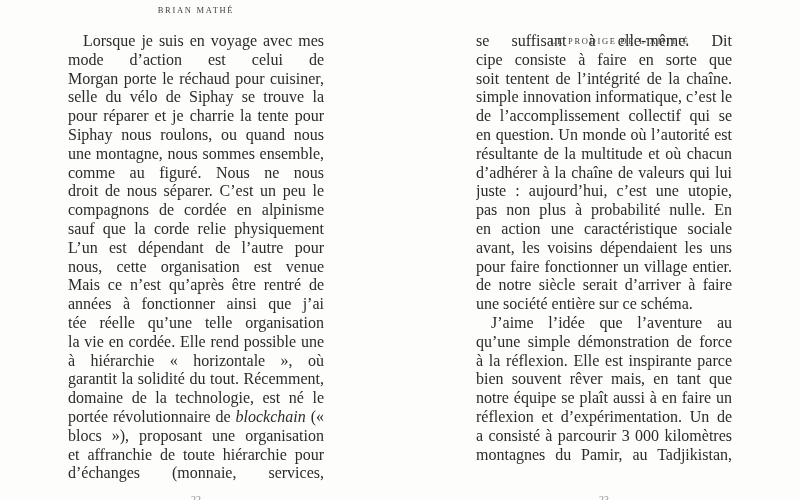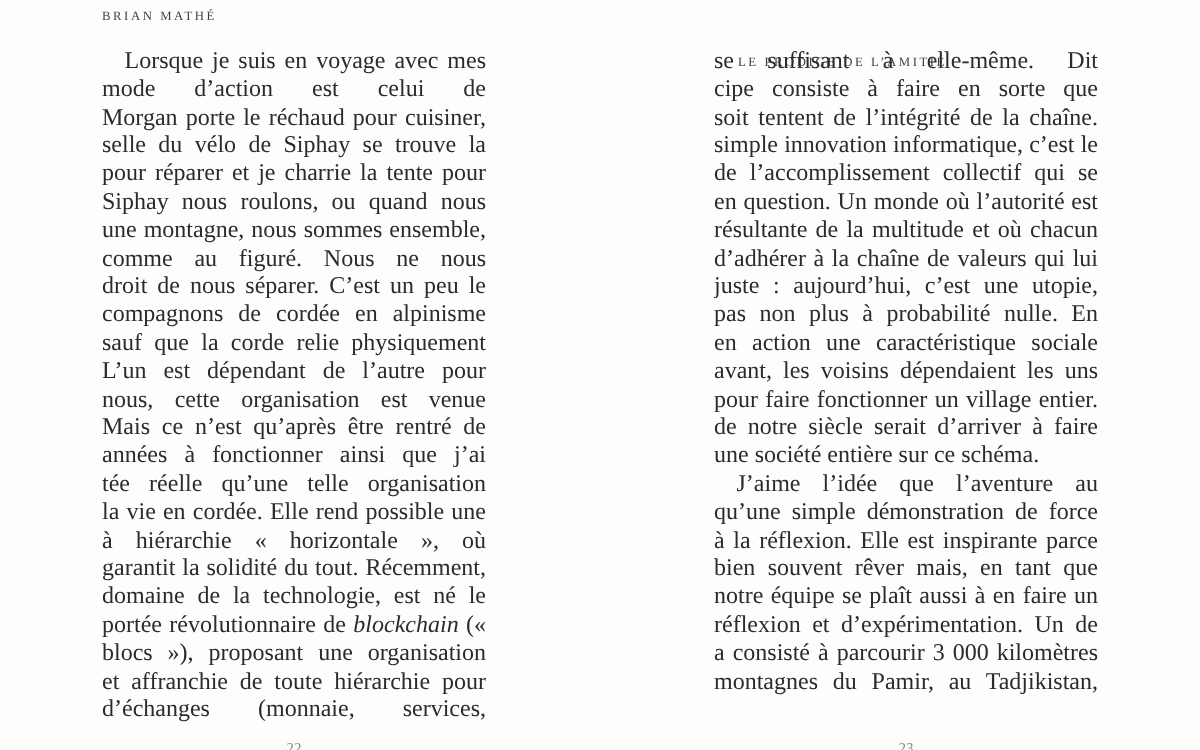--- a/index.html
+++ b/index.html
@@ -26,21 +26,21 @@
     height: 500px;
     width: 400px;
   }
   .page.left  { left: 0; }
   .page.right { left: 400px; }
 
   .running-head {
     position: absolute;
     top: 5px;
     width: 256px;
-    text-align: left;
+    text-align: center;
     font-size: 8.5px;
     letter-spacing: 1.7px;
     color: #3f3f3f;
     white-space: nowrap;
   }
   .page.left  .running-head { left: 68px; }
   .page.right .running-head { left: 92px; margin-top: 31px; }
 
   .text-col {
     position: absolute;

